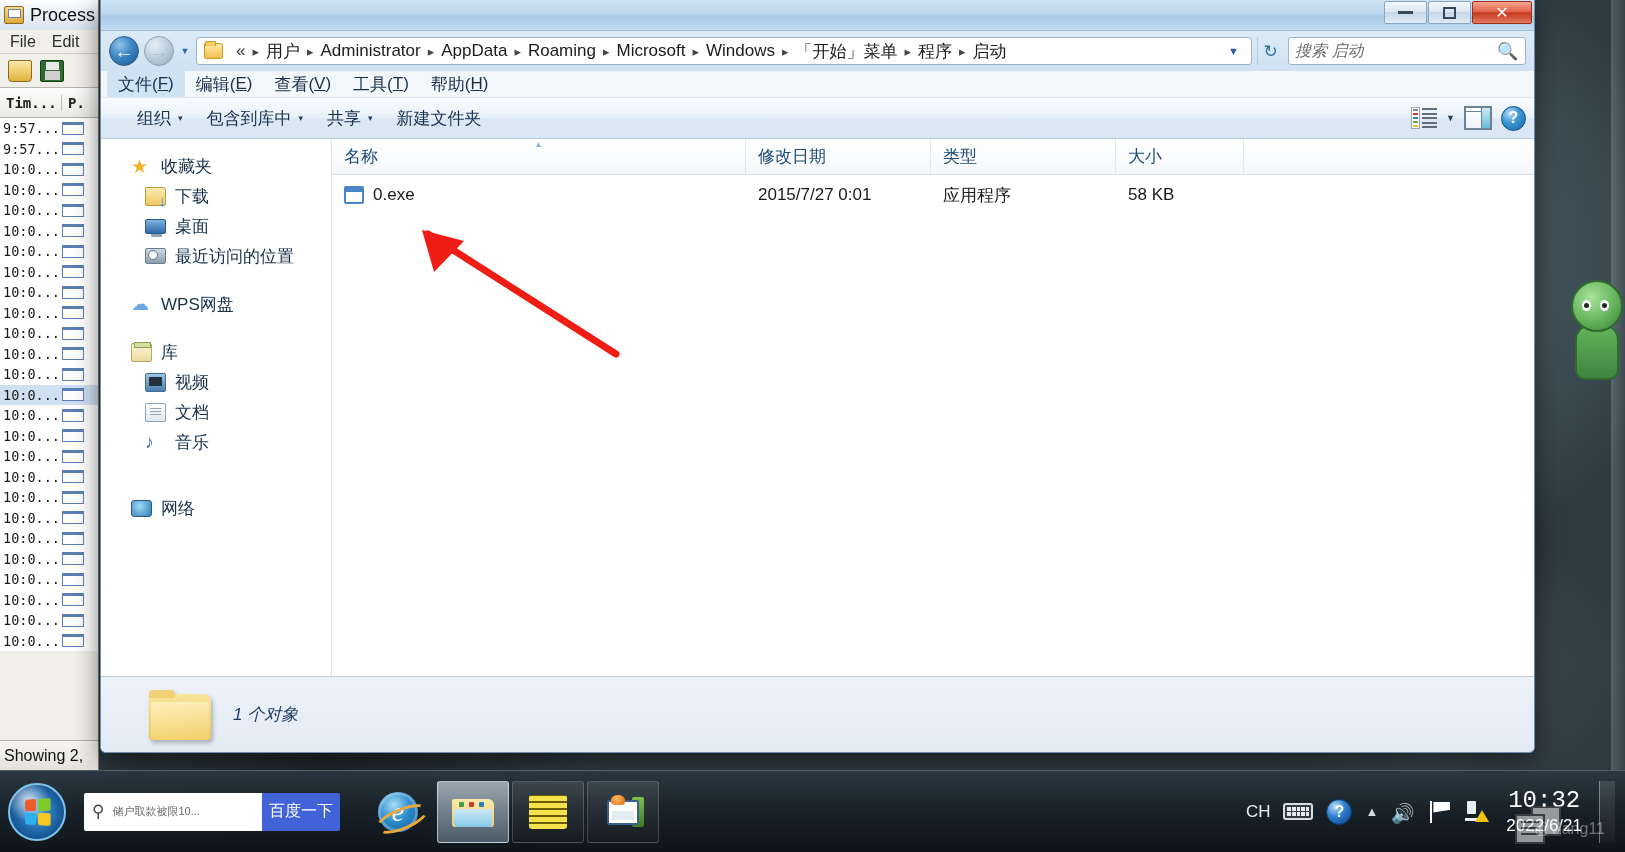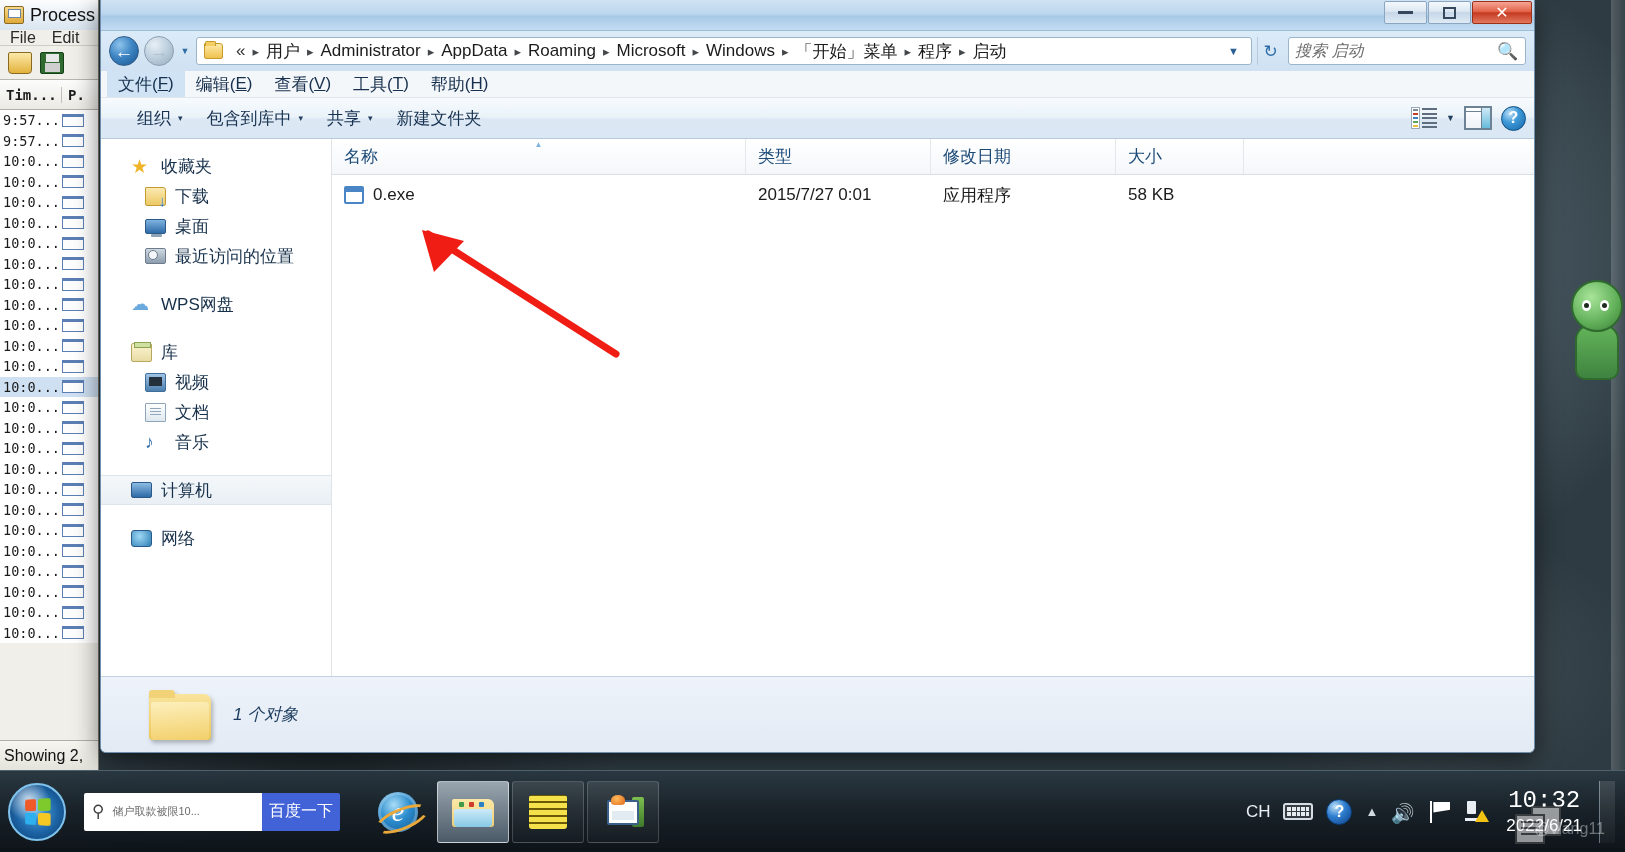--- a/index.html
+++ b/index.html
@@ -44,21 +44,21 @@
   .pm-ico {
     width: 20px; height: 18px; flex: none; position: relative;
     background: linear-gradient(180deg,#f7d98a,#e0a93c);
     border: 1px solid #8a6a20; border-radius: 2px;
   }
   .pm-ico::after {
     content:""; position:absolute; left:3px; top:2px; width:11px; height:7px;
     background:#fff; border:1px solid #6a86a8;
   }
   .pm-menu {
-    height: 16px; display: flex; align-items: center; gap: 16px;
+    height: 24px; display: flex; align-items: center; gap: 16px;
     padding-left: 10px; font-family:"Liberation Sans",sans-serif;
     font-size: 16px; color: #2b2b2b;
     background: #f0efe9; border-bottom: 1px solid #cfcec6;
   }
   .pm-tools {
     height: 34px; display: flex; align-items: center; gap: 8px;
     padding-left: 8px; background: #f0efe9;
     border-bottom: 1px solid #b8b7ae;
   }
   .pm-tool { width: 24px; height: 22px; position: relative; }
@@ -878,40 +878,36 @@
         </div>
         <div class="navrow l2">
           <span class="nicon ic-doc"></span>
           <span>文档</span>
         </div>
         <div class="navrow l2">
           <span class="nicon ic-mus">♪</span>
           <span>音乐</span>
         </div>
         <div class="navgap"></div>
-        <div class="navrow selected">
-          <span class="nicon ic-comp"></span>
-          <span>计算机</span>
-        </div>
         <div class="navgap"></div>
         <div class="navrow">
           <span class="nicon ic-net"></span>
           <span>网络</span>
         </div>
       </div>
     <div class="listpane">
       <div class="colhdr" id="colhdr">
           <div class="cell c-name sorted">
             <span>名称</span>
           </div>
+          <div class="cell c-date">
+            <span>修改日期</span>
+          </div>
           <div class="cell c-type">
             <span>类型</span>
-          </div>
-          <div class="cell c-date">
-            <span>修改日期</span>
           </div>
           <div class="cell c-size">
             <span>大小</span>
           </div>
         </div>
       <div class="rowsarea" id="rowsarea">
           <div class="filerow">
             <div class="cell c-name">
               <span class="exeicon"></span>
               <span>0.exe</span>

